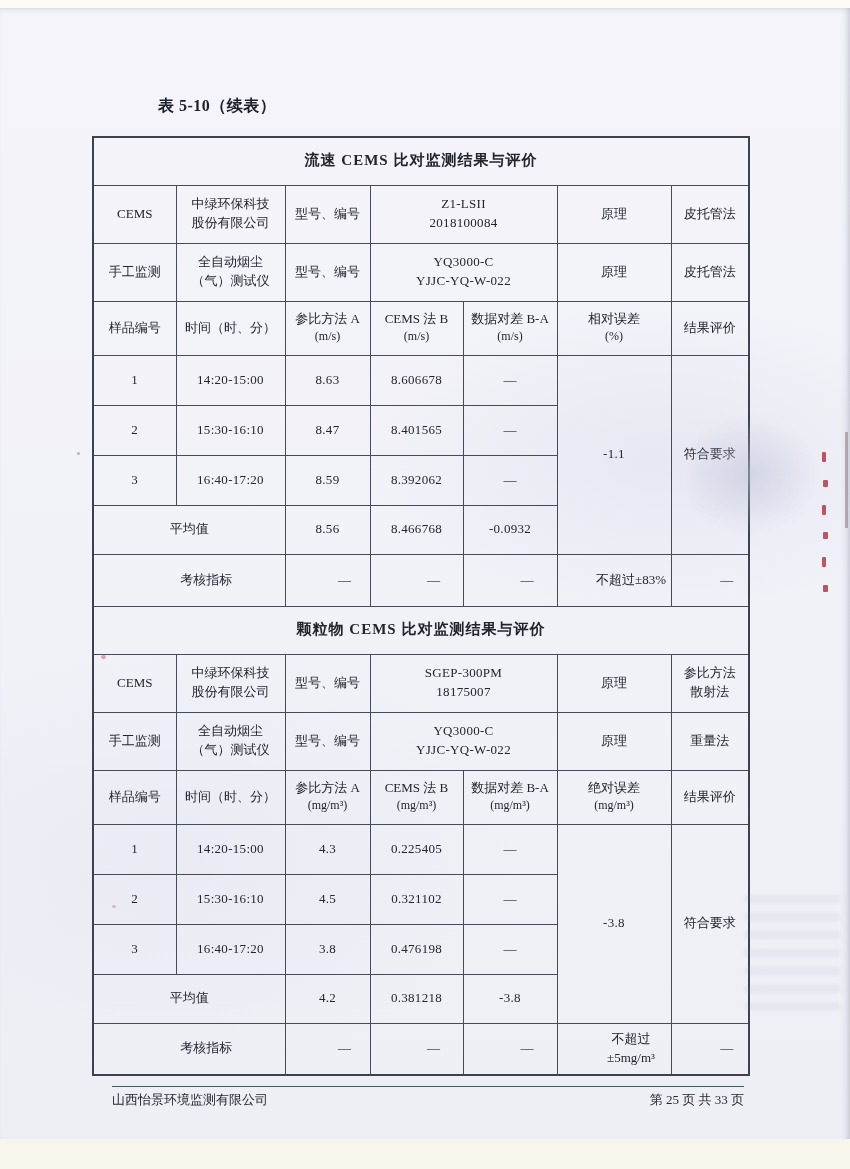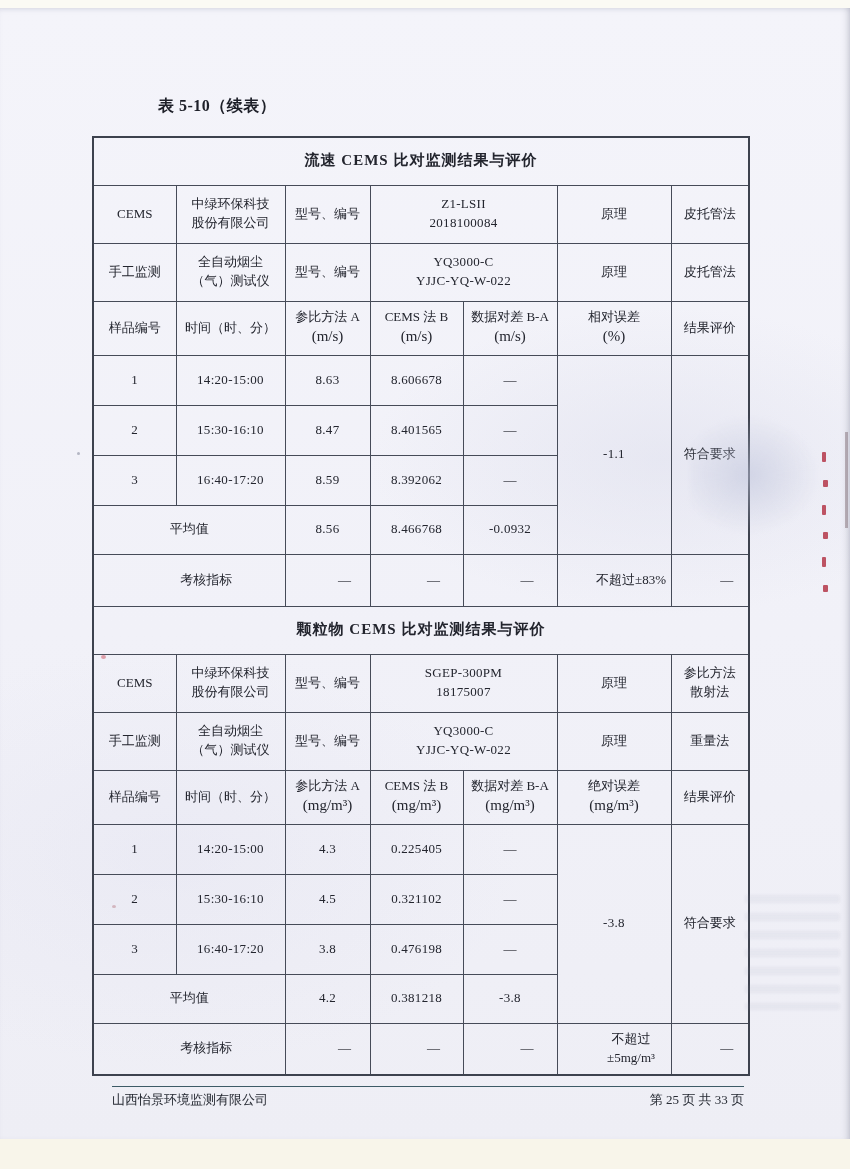--- a/index.html
+++ b/index.html
@@ -43,21 +43,21 @@
     text-align:center; vertical-align:middle;
     padding:2px 3px; line-height:1.45;
   }
   table.cmp { border:2px solid #3d424e; }
   tr.r-title td { font-size:15px; font-weight:bold; letter-spacing:1px; height:48px; }
   tr.r-equip td { height:58px; }
   tr.r-head  td { height:54px; }
   tr.r-data  td { height:50px; }
   tr.r-avg   td { height:49px;font-family:Liberation Serif, serif; }
   tr.r-assess td{ height:52px;padding-left:37px; }
-  .u { display:block; font-size:15px; margin-top:-1px; }
+  .u { display:block; font-size:12px; margin-top:-1px; }
   .l2:empty { display:none; }
   .ln { display:block; }
   .num { letter-spacing:.3px; }
 
   
   .footer {
     position:absolute; left:112px; top:1086px; width:632px;
     border-top:1.5px solid #3c5a66;
     padding-top:4px;
     display:flex; justify-content:space-between;

